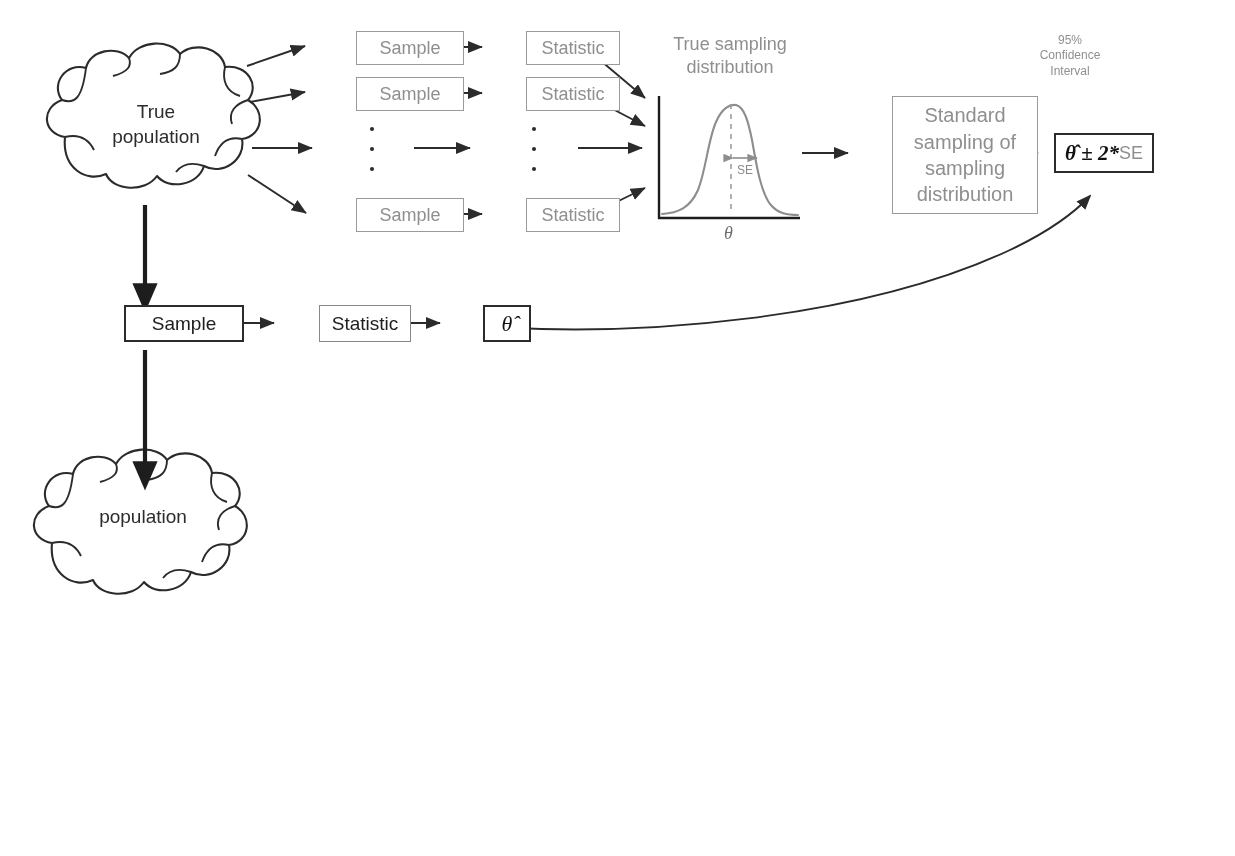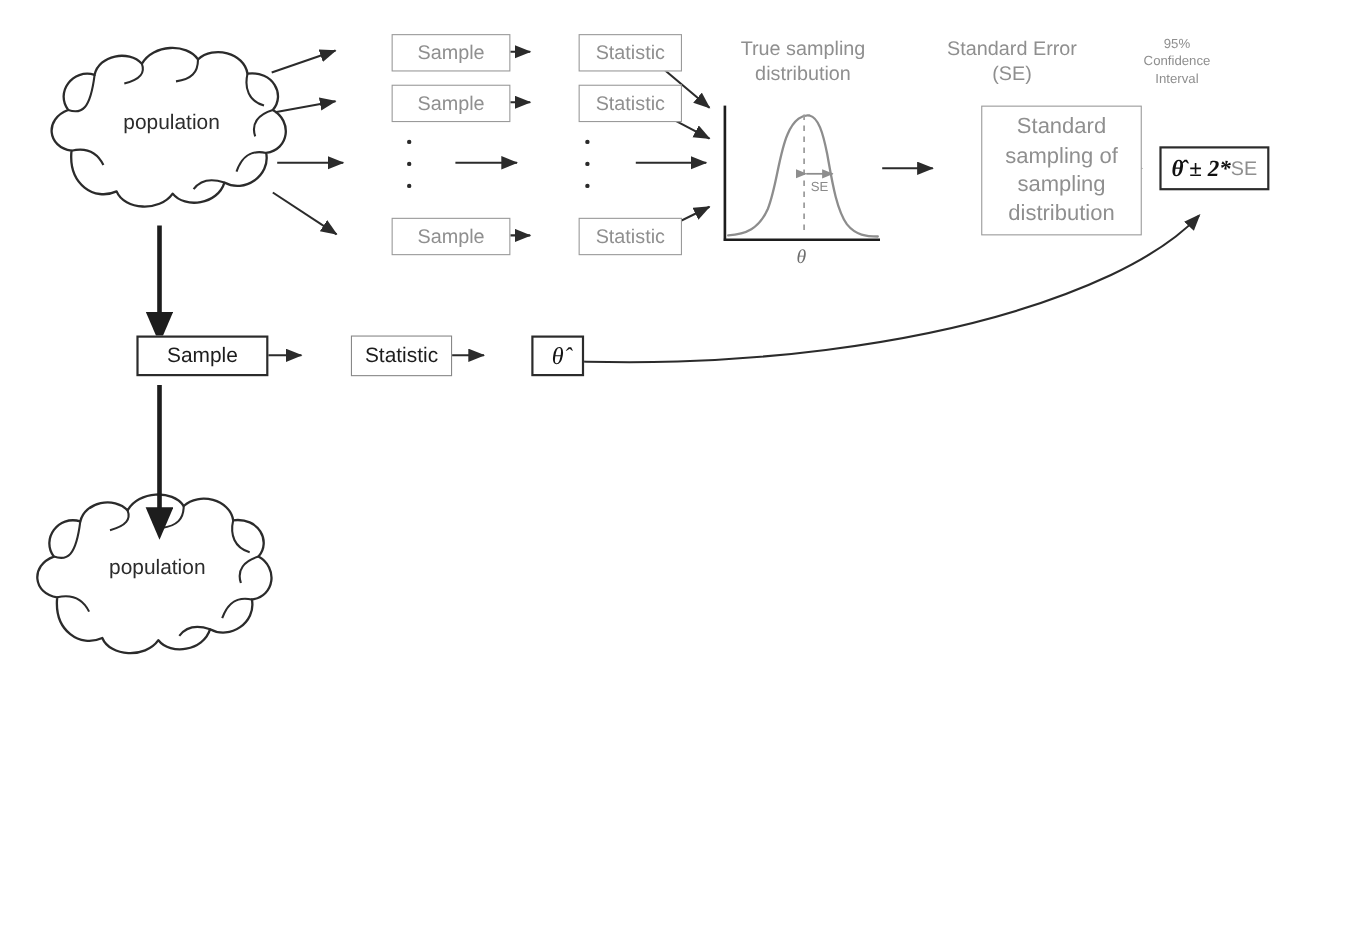--- a/index.html
+++ b/index.html
@@ -230,20 +230,21 @@
 
     <g>
       <line x1="212" y1="323" x2="274" y2="323" stroke="#2b2b2b" stroke-width="1.9" marker-end="url(#arrowThin)"></line>
       <line x1="380" y1="323" x2="440" y2="323" stroke="#2b2b2b" stroke-width="1.9" marker-end="url(#arrowThin)"></line>
     </g>
 
     <path d="M 496,327 C 640,336 860,320 1010,250 C 1050,231 1075,212 1090,196" fill="none" stroke="#2b2b2b" stroke-width="1.9" marker-end="url(#arrowCurve)"></path>
   </svg>
 
   <div class="cloud-label" style="left:56px; top:100px; width:200px;">
+    <div>True</div>
     <div>population</div>
   </div>
 
   <div class="cloud-label" style="left:43px; top:505px; width:200px;">
     <div>population</div>
   </div>
 
   <div class="box box-light" style="left:317px; top:31px; width:108px; height:34px; font-size:18px;">
     <span>Sample</span>
   </div>
@@ -273,24 +274,20 @@
     <i></i>
       <i></i>
       <i></i>
   </div>
 
   <div class="lbl" style="left:640px; top:33px; width:180px; font-size:18px;text-align:center;">
     <div>True sampling</div>
     <div>distribution</div>
   </div>
 
-  <div class="lbl" style="left:830px; top:33px; width:180px; font-size:18px;">
-    <div>Standard Error</div>
-    <div>(SE)</div>
-  </div>
 
   <div class="lbl" style="left:990px; top:33px; width:160px; font-size:12px;">
     <div>95%</div>
     <div>Confidence</div>
     <div>Interval</div>
   </div>
 
   <div class="se-tag" style="left:737px; top:163px;">SE</div>
   <div class="axis-theta" style="left:724px; top:223px;">θ</div>
 

